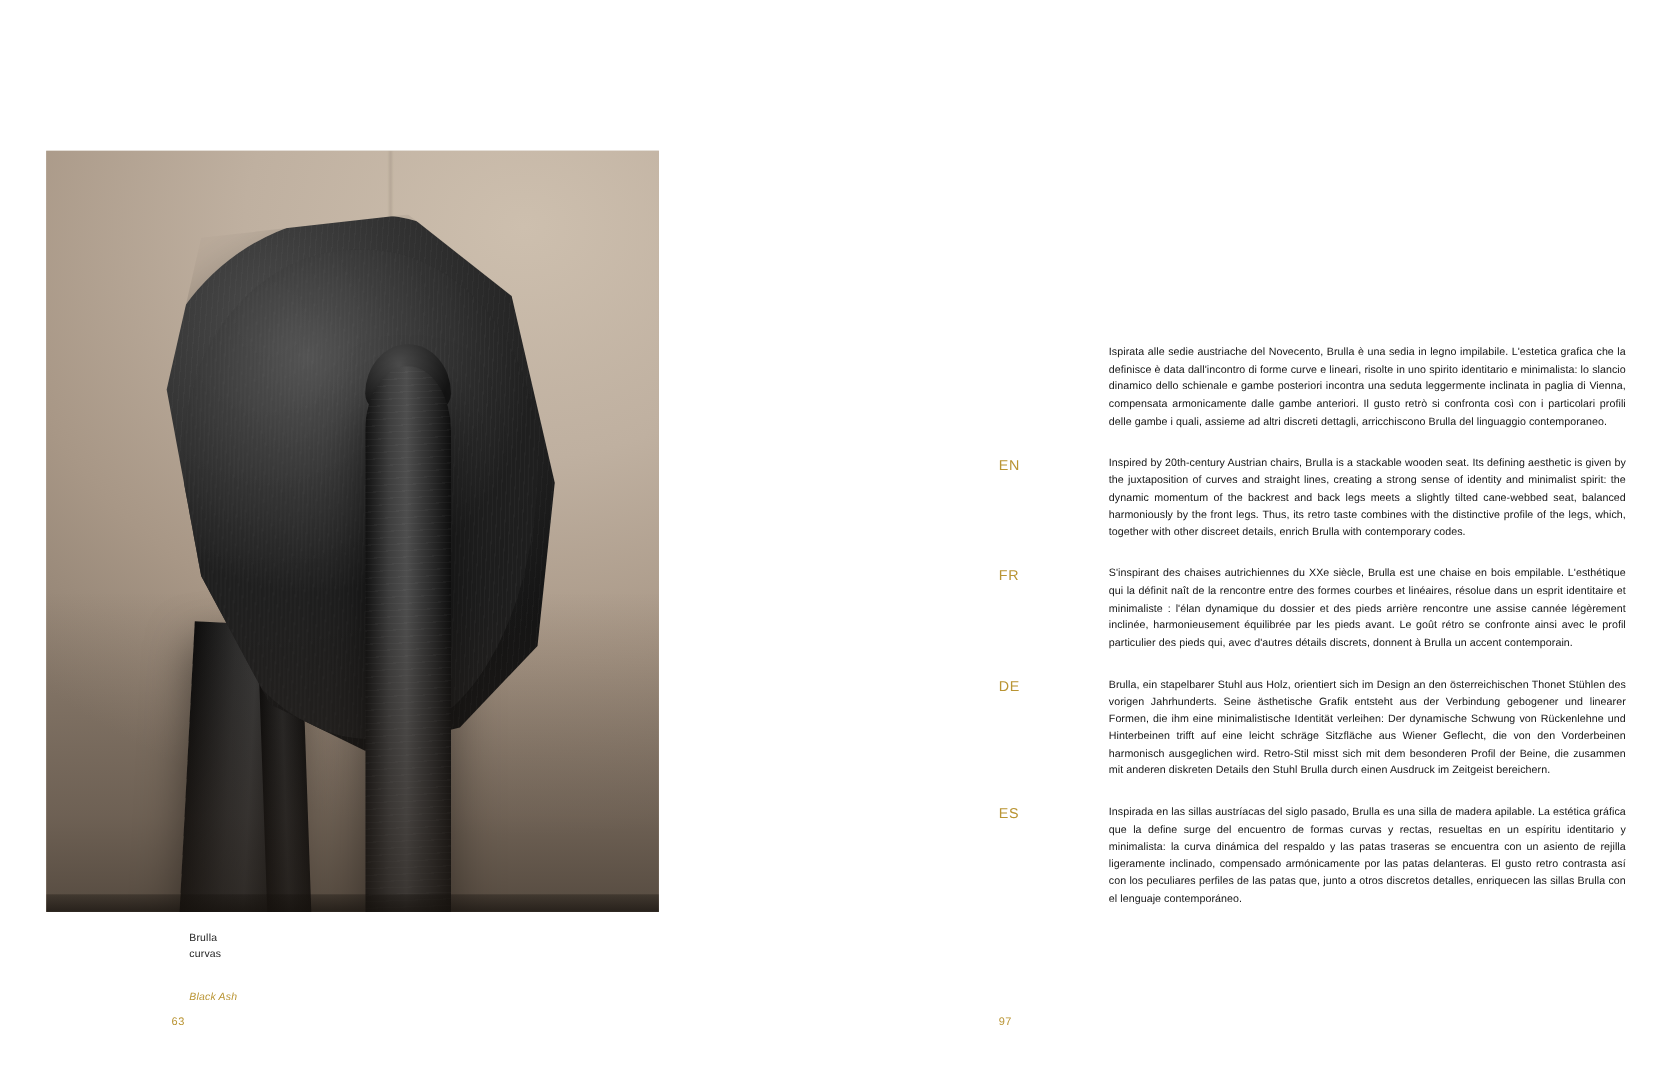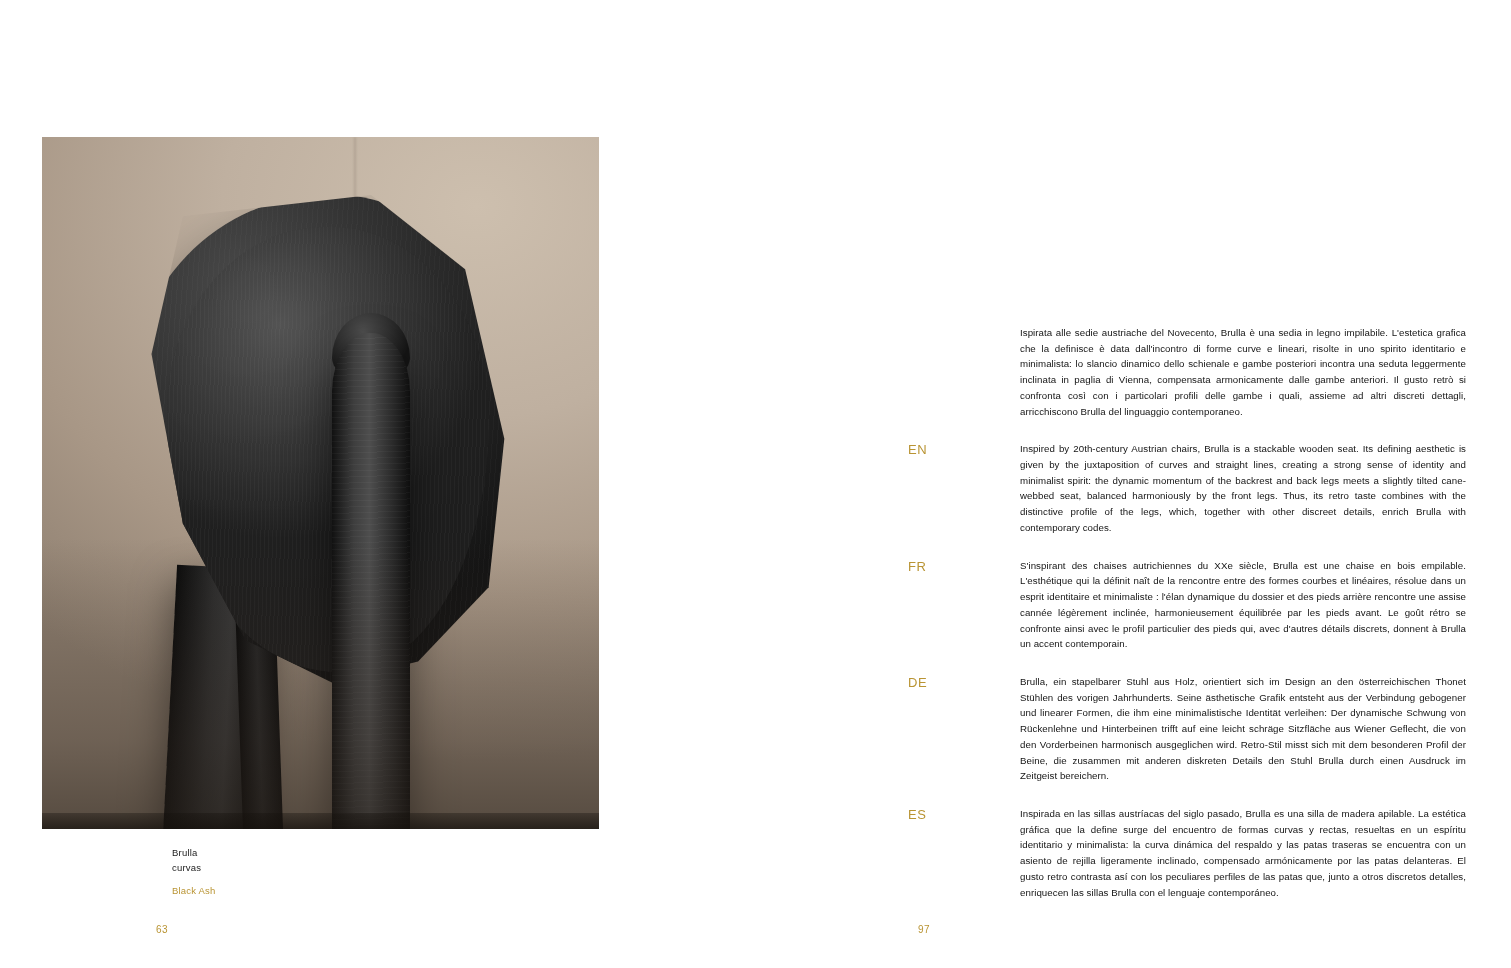--- a/index.html
+++ b/index.html
@@ -141,21 +141,22 @@
     position: absolute;
     left: 172px;
     top: 845px;
     font-size: 9.5px;
     line-height: 1.58;
     letter-spacing: 0.2px;
     color: #1c1c1c;
   }
   .caption .finish {
     color: #b99433;
-    margin-top: 8px;
+    margin-top: 24px;
+    font-style: italic;
   }
   .folio-left {
     position: absolute;
     left: 156px;
     top: 924px;
     font-size: 10px;
     color: #b99433;
     letter-spacing: 0.4px;
   }
 
@@ -171,40 +172,40 @@
     position: absolute;
     left: 253px;
     top: 313px;
     width: 470px;
   }
   .block {
     position: relative;
     margin-bottom: 22px;
   }
   .block p {
-    margin: 12px;
+    margin: 0;
     font-size: 9.7px;
     line-height: 1.62;
     text-align: justify;
     text-justify: inter-word;
     letter-spacing: 0.06px;
     color: #141414;
     hyphens: none;
   }
   .lang-tag {
     position: absolute;
     left: -100px;
     top: 1px;
     font-size: 13px;
     color: #b99433;
     letter-spacing: 0.6px;
   }
   .folio-right {
     position: absolute;
-    left: 163px;
+    left: 153px;
     top: 924px;
     font-size: 10px;
     color: #b99433;
     letter-spacing: 0.4px;
   }
 </style>
 </head>
 <body>
 
 <div class="spread">

